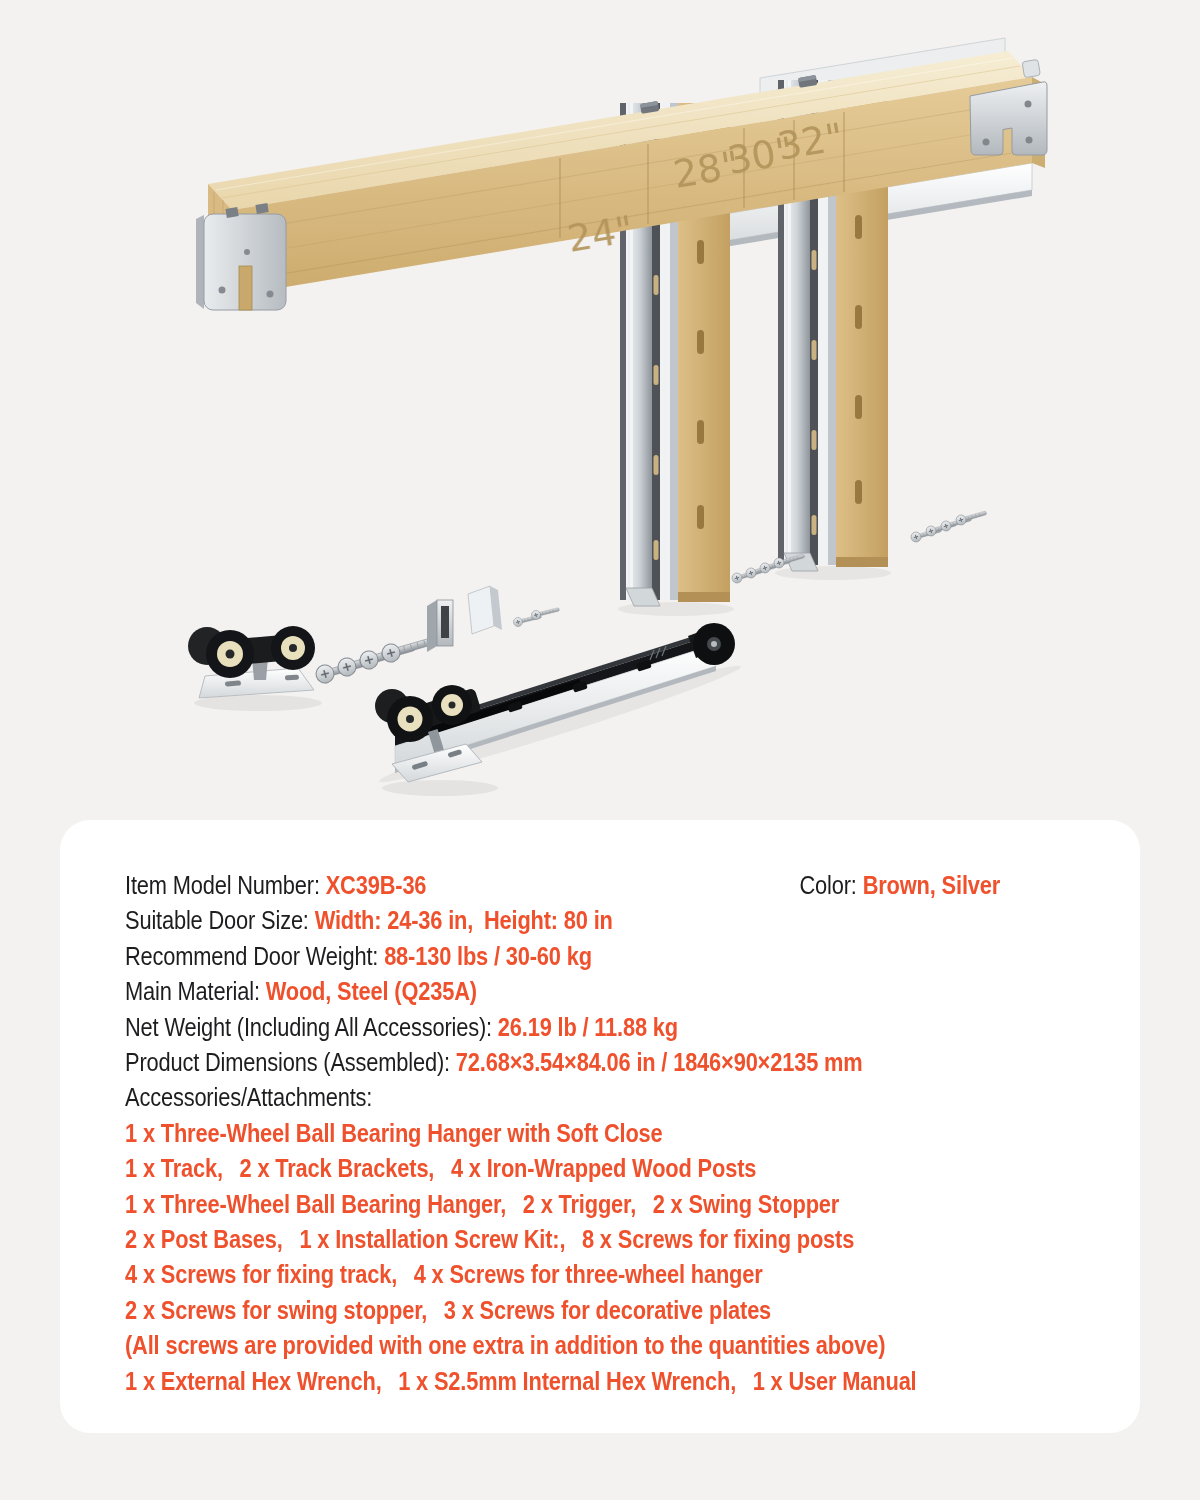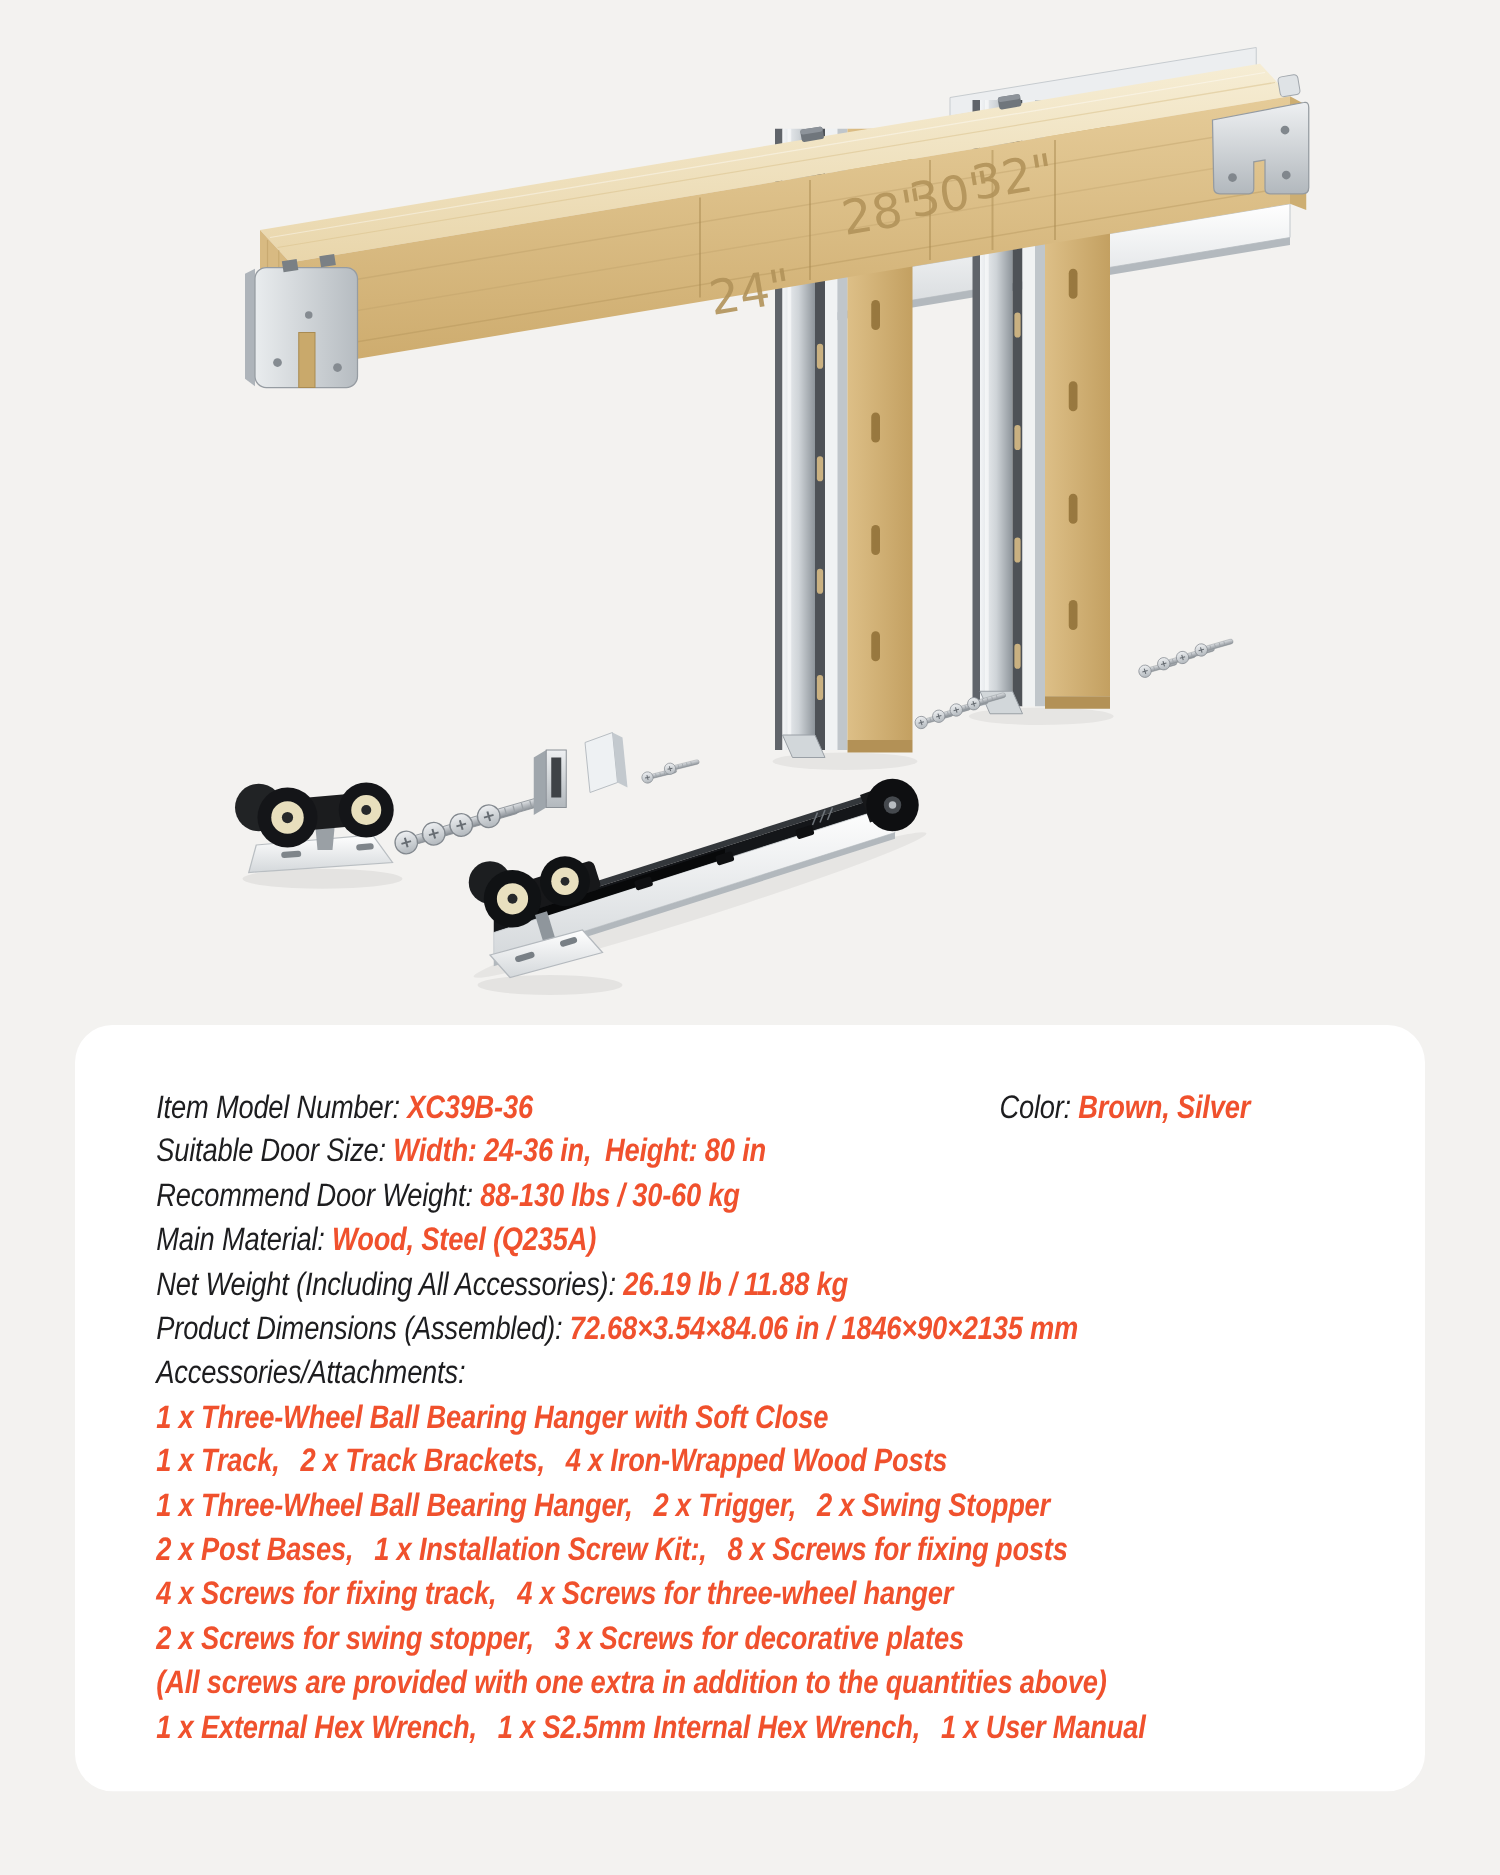--- a/index.html
+++ b/index.html
@@ -4,21 +4,21 @@
 <style>
   html,body{margin:0;padding:0}
   body{
     width:1200px;height:1500px;position:relative;overflow:hidden;
     background:#f3f2f0;
     font-family:"Liberation Sans","DejaVu Sans",sans-serif;
   }
   .scene{position:absolute;top:0;left:0}
   .card{
     position:absolute;left:60px;top:820px;width:1080px;height:613px;
-    background:#ffffff;border-radius:30px;font-style:italic;
+    background:#ffffff;border-radius:30px;
   }
   .speclines{
     position:absolute;left:65px;top:48px;width:1260px;
     transform:scaleX(0.84);transform-origin:left top;
     font-size:26px;line-height:35.4px;color:#1d1d1f;letter-spacing:-0.2px;
   }
   .line{white-space:nowrap;position:relative}
   .lbl{color:#1d1d1f;font-weight:400}
   .val{color:#f0512d;font-weight:700}
   .acc{color:#f0512d;font-weight:700}

